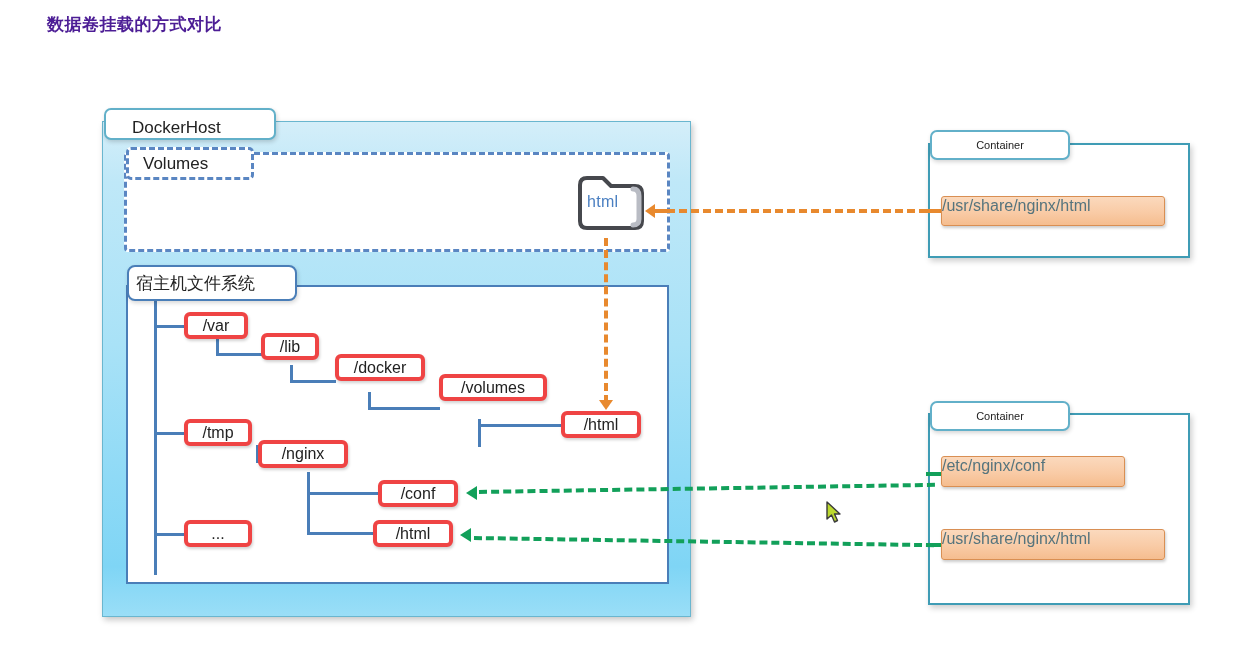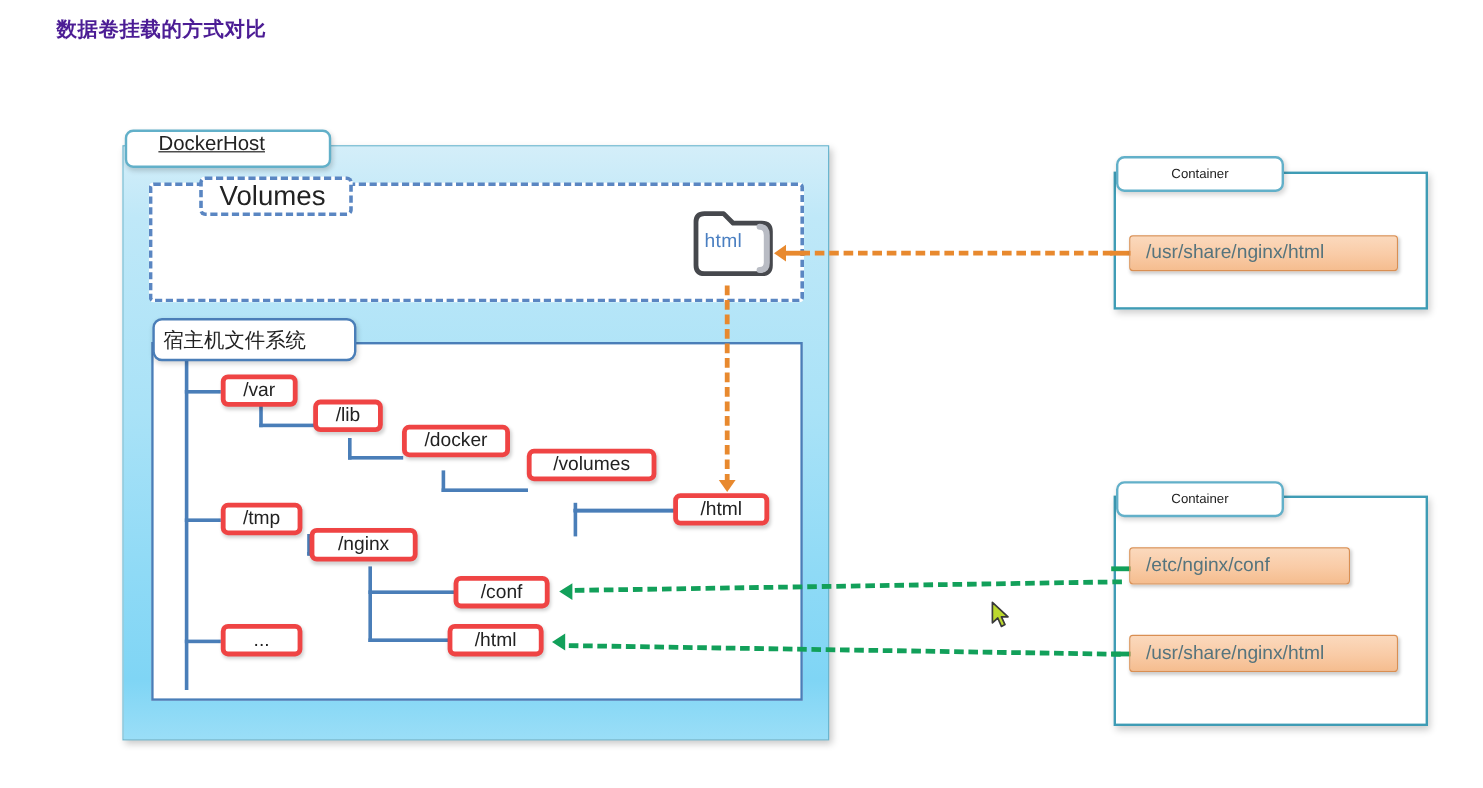--- a/index.html
+++ b/index.html
@@ -43,27 +43,26 @@
     position: absolute;
     left: 104px;
     top: 108px;
     width: 172px;
     height: 32px;
     background: #ffffff;
     border: 2px solid #62b0c9;
     border-radius: 7px;
     box-sizing: border-box;
     display: flex;
-    align-items: flex-start;
+    align-items: flex-end;
     padding-left: 26px;
     font-size: 17px;
     color: #222;
     box-shadow: 1px 2px 4px rgba(0,0,0,0.17);
     z-index: 6;
-    text-decoration: underline;
   }
 
   
   #volumes-region {
     position: absolute;
     left: 124px;
     top: 152px;
     width: 546px;
     height: 100px;
     border: 3px dashed #5a86c2;
@@ -77,24 +76,23 @@
     top: 147px;
     width: 128px;
     height: 33px;
     border: 3px dashed #5a86c2;
     border-radius: 5px;
     background: #ffffff;
     box-sizing: border-box;
     display: flex;
     align-items: center;
     padding-left: 14px;
-    font-size: 23px;
+    font-size: 17px;
     color: #222;
     z-index: 5;
-    margin-left: 40px;
   }
 
   
   #folder-icon {
     position: absolute;
     left: 575px;
     top: 173px;
     width: 74px;
     height: 62px;
     z-index: 7;
@@ -183,22 +181,20 @@
     box-shadow: 1px 2px 4px rgba(0,0,0,0.17);
     z-index: 5;
   }
   .path-chip {
     position: absolute;
     background: linear-gradient(180deg, #fbd9bd 0%, #f9cba6 55%, #f5bd8f 100%);
     border: 1.5px solid #d98f53;
     border-radius: 3px;
     box-sizing: border-box;
     display: flex;
-    align-items: center;
-    padding-left: 13px;
     font-size: 16px;
     color: #56747d;
     box-shadow: 1px 2px 3px rgba(0,0,0,0.2);
     z-index: 4;
   }
 
   
   .dash-h-orange {
     position: absolute;
     height: 0;

